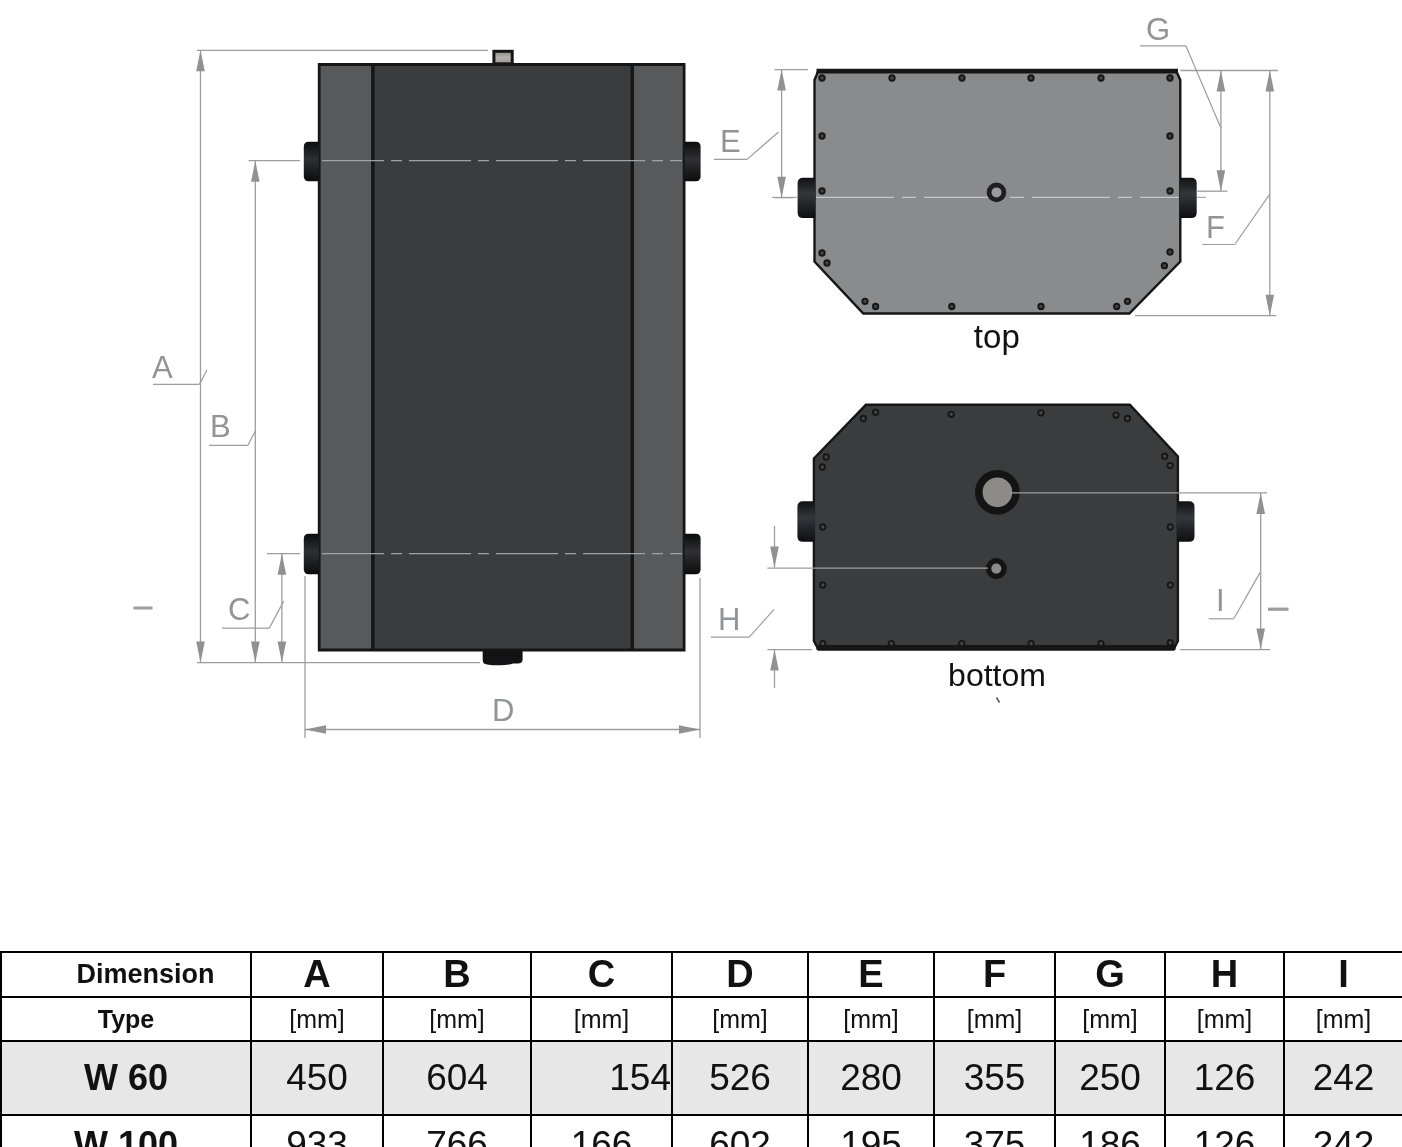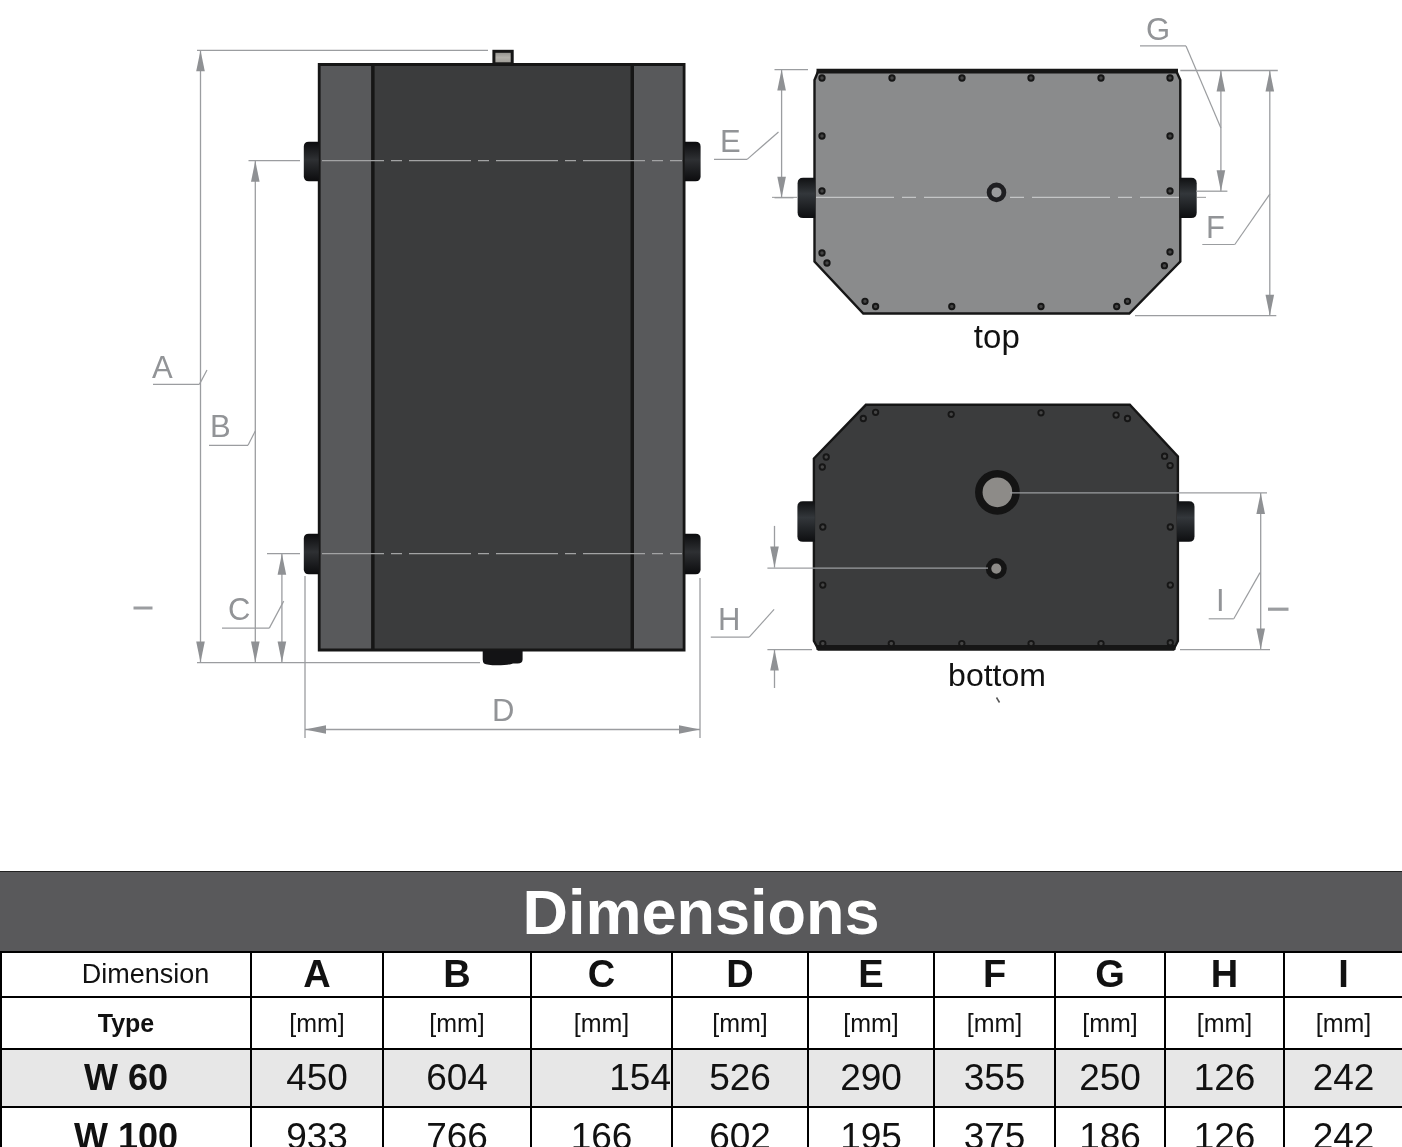--- a/index.html
+++ b/index.html
@@ -273,72 +273,69 @@
 <text x="718" y="630" font-size="31" fill="#929497" font-family="Liberation Sans, sans-serif">H</text>
 <line x1="710.8" y1="637.2" x2="749.2" y2="637.2" stroke="#9b9da0" stroke-width="1.2"></line>
 <line x1="749.2" y1="637.2" x2="774.1" y2="609.3" stroke="#9b9da0" stroke-width="1.2"></line>
 </g>
 
 <text x="997" y="686" font-size="32" fill="#111" text-anchor="middle" font-family="Liberation Sans, sans-serif">bottom</text>
 
 <line x1="996.5" y1="697.5" x2="999.5" y2="702.5" stroke="#555" stroke-width="1.5"></line>
 </svg>
 
-<div style="position:absolute;left:0;top:871px;width:1402px;height:80px;background:#59595b;border-top:1.5px solid #222;display:flex;align-items:center;justify-content:center;">
-<span style="font-family:'Liberation Sans',sans-serif;font-weight:bold;font-size:63px;color:#fff;">Dimensions</span>
-</div>
 
 <table style="position:absolute;left:0;top:951px;width:1402px;border-collapse:collapse;table-layout:fixed;text-align:center;font-family:'Liberation Sans',sans-serif;color:#111;">
 <colgroup>
         <col style="width:250px">
         <col style="width:132px">
         <col style="width:148px">
         <col style="width:141px">
         <col style="width:136px">
         <col style="width:126px">
         <col style="width:121px">
         <col style="width:110px">
         <col style="width:119px">
         <col style="width:119px">
       </colgroup>
 
 <tbody>
         <tr style="height:43px;">
-          <td style="font-weight:normal;font-size:27px;padding-left:39px;">Dimension</td>
+          <td style="font-weight:bold;font-size:27px;padding-left:39px;">Dimension</td>
           <td style="font-size:38px;font-weight:bold;">A</td>
           <td style="font-size:38px;font-weight:bold;">B</td>
           <td style="font-size:38px;font-weight:bold;">C</td>
           <td style="font-size:38px;font-weight:bold;">D</td>
           <td style="font-size:38px;font-weight:bold;">E</td>
           <td style="font-size:38px;font-weight:bold;">F</td>
           <td style="font-size:38px;font-weight:bold;">G</td>
           <td style="font-size:38px;font-weight:bold;">H</td>
           <td style="font-size:38px;font-weight:bold;">I</td>
         </tr>
 
-<tr style="height:52px;">
+<tr style="height:44px;">
           <td style="font-weight:bold;font-size:25px;">Type</td>
           <td style="font-size:25px;">[mm]</td>
           <td style="font-size:25px;">[mm]</td>
           <td style="font-size:25px;">[mm]</td>
           <td style="font-size:25px;">[mm]</td>
           <td style="font-size:25px;">[mm]</td>
           <td style="font-size:25px;">[mm]</td>
           <td style="font-size:25px;">[mm]</td>
           <td style="font-size:25px;">[mm]</td>
           <td style="font-size:25px;">[mm]</td>
         </tr>
 
-<tr style="height:58px;background:#e7e7e7;">
+<tr style="height:74px;background:#e7e7e7;">
           <td style="font-weight:bold;font-size:36px;">W 60</td>
           <td style="font-size:37px;">450</td>
           <td style="font-size:37px;">604</td>
           <td style="font-size:37px;text-align:right;">154</td>
           <td style="font-size:37px;">526</td>
-          <td style="font-size:37px;">290</td>
+          <td style="font-size:37px;">280</td>
           <td style="font-size:37px;margin-top:22px;">355</td>
           <td style="font-size:37px;">250</td>
           <td style="font-size:37px;">126</td>
           <td style="font-size:37px;">242</td>
         </tr>
 
 <tr style="height:60px;">
           <td style="font-weight:bold;font-size:36px;">W 100</td>
           <td style="font-size:37px;">933</td>
           <td style="font-size:37px;">766</td>

